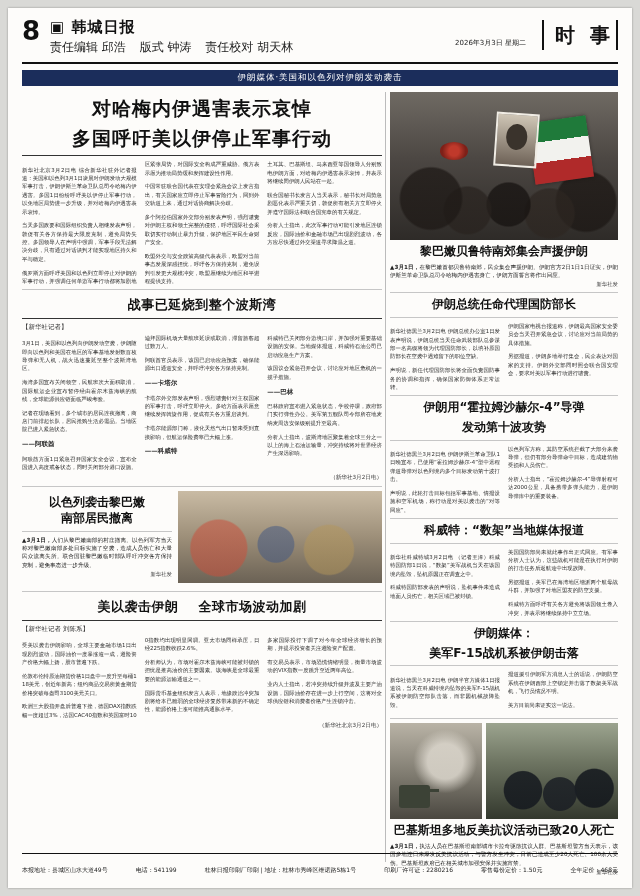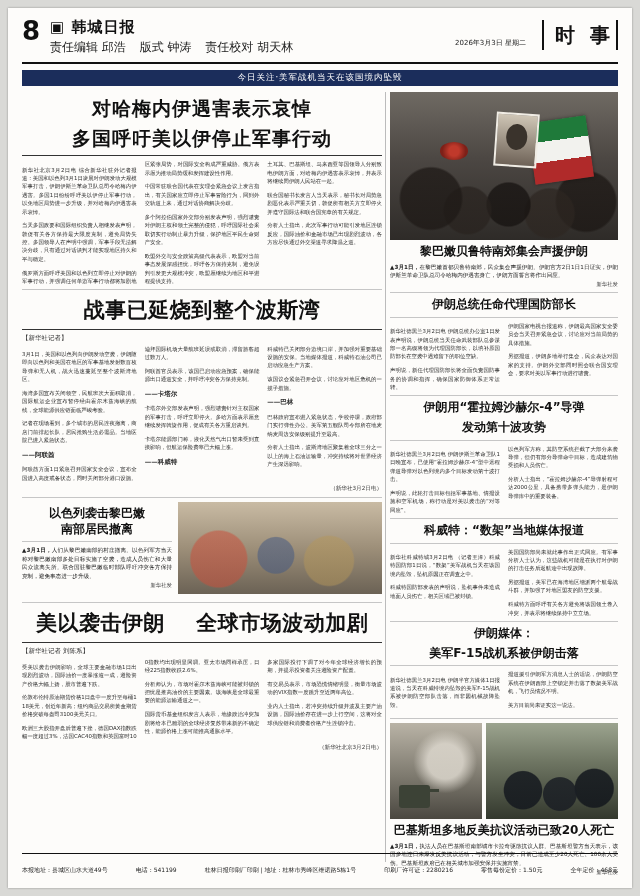--- a/index.html
+++ b/index.html
@@ -54,21 +54,21 @@
   }
   .col{position:absolute;top:0;}
   .colA{left:0;width:360px;}
   .colB{left:368px;width:228px;}
   .vrule{position:absolute;top:0;left:363px;width:1px;height:770px;background:#bbb;}
 
   h1.headline{
     font-size:19px;font-weight:bold;text-align:center;line-height:1.35;margin:4px 0 2px 0;letter-spacing:1px;
   }
   h2.headline{
-    font-size:21px;font-weight:bold;text-align:center;line-height:1.35;margin:6px 0 3px 0;letter-spacing:.5px;
+    font-size:13px;font-weight:bold;text-align:center;line-height:1.35;margin:6px 0 3px 0;letter-spacing:.5px;
   }
   h3.headline{
     font-size:12px;font-weight:bold;text-align:center;line-height:1.3;margin:4px 0 2px 0;
   }
   .rule{height:1px;background:#333;margin:4px 0;}
   .rule-thin{height:1px;background:#c6c6c6;margin:4px 0;}
   .byline{font-size:6.5px;color:#333;margin:3px 0 2px 0;}
   .body{
     font-size:5.4px;line-height:1.55;text-align:justify;color:#2a2a2a;
     column-gap:8px;
@@ -158,21 +158,21 @@
       <span>责任编辑 邱浩</span>
       <span>版式 钟涛</span>
       <span>责任校对 胡天林</span>
     </div>
     <div class="date">2026年3月3日  星期二</div>
     <div class="section-bar2"></div>
     <div class="section">时 事</div>
     <div class="section-bar"></div>
   </div>
 
-  <div class="focus">今日关注·美军战机当天在该国境内坠毁</div>
+  <div class="focus">伊朗媒体·美国和以色列对伊朗发动袭击</div>
 
   <div class="grid">
     <div class="vrule"></div>
 
     <div class="col colA">
 
       <div>
         <h1 class="headline">对哈梅内伊遇害表示哀悼</h1>
         <h1 class="headline">多国呼吁美以伊停止军事行动</h1>
         <div class="rule"></div>

